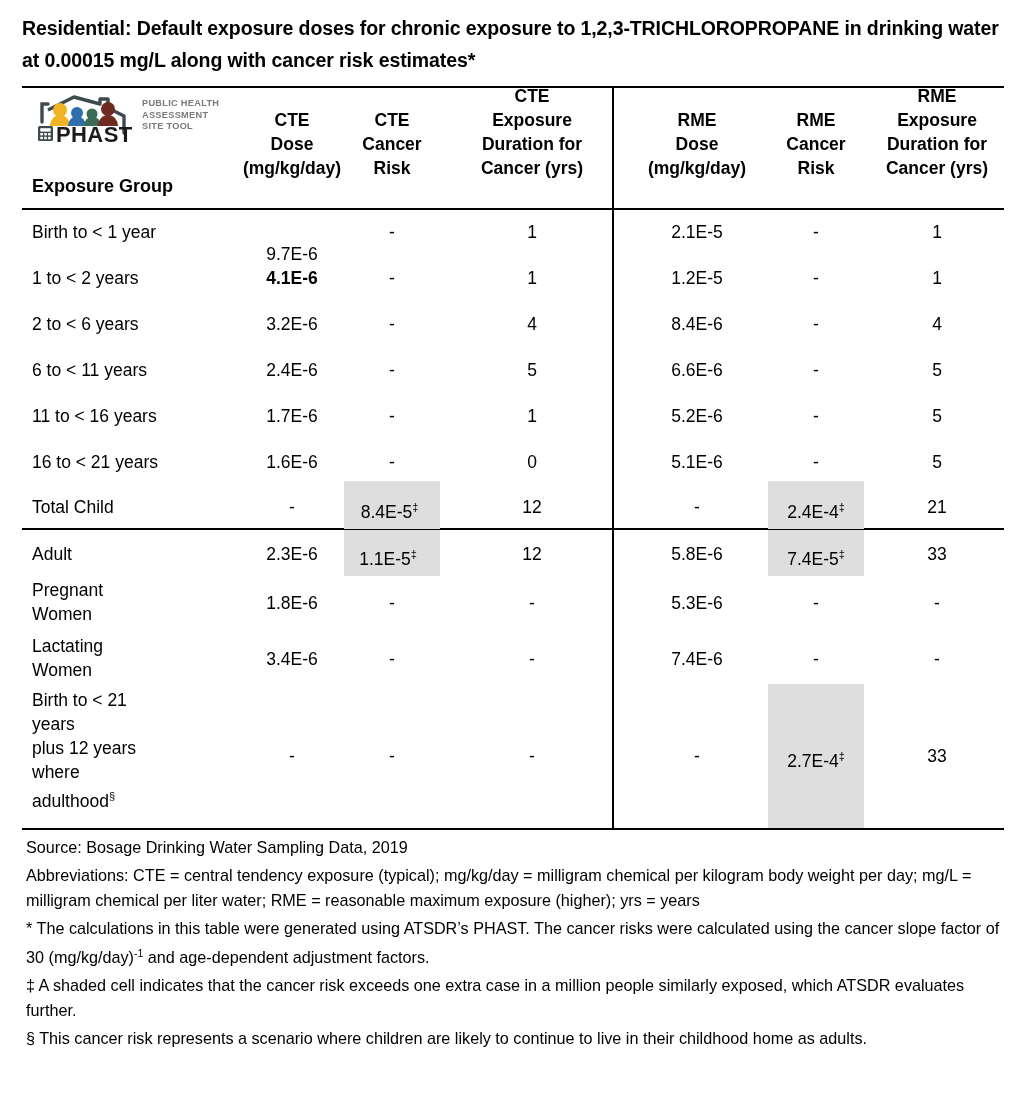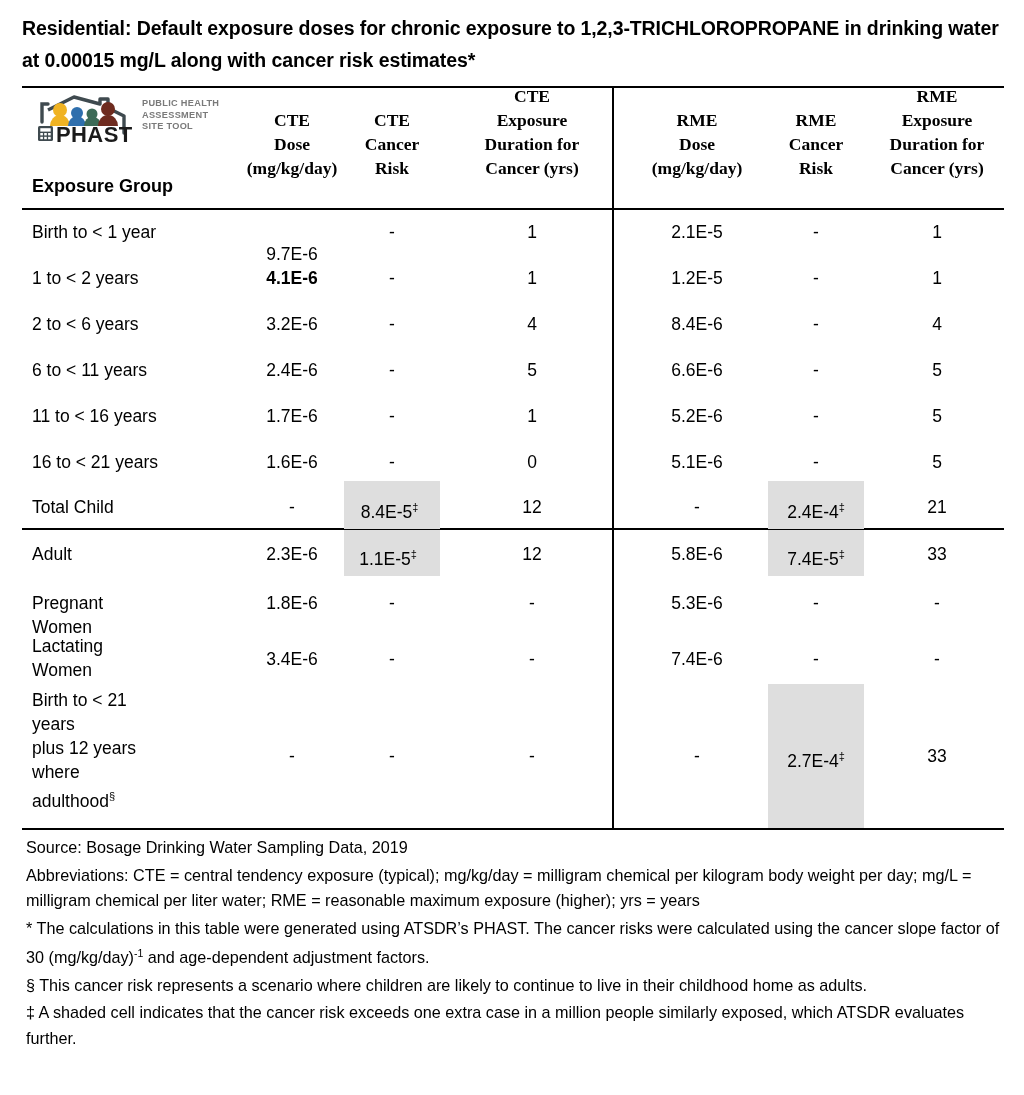--- a/index.html
+++ b/index.html
@@ -49,21 +49,20 @@
   .rule-bottom { position:absolute; left:0;   top:742px;width:982px; height:2px; background:#000; }
   .rule-vert   { position:absolute; left:590px; top:0;  width:2px;   height:744px; background:#000; }
 
   
   .hdr {
     position: absolute;
     font-size: 17.5px;
     font-weight: bold;
     line-height: 24px;
     text-align: center;
-    font-family: Liberation Serif, serif;
   }
   .hdr-exposure-group {
     position: absolute;
     left: 10px;
     top: 90px;
     font-size: 18px;
     font-weight: bold;
     text-align: left;
   }
 
@@ -273,21 +272,21 @@
     <div class="cell c" style="left:848px; top:409px; width:134px;">21</div>
 
     <div class="cell l" style="left:10px;  top:456px; width:196px;">Adult</div>
     <div class="cell c" style="left:212px; top:456px; width:116px;">2.3E-6</div>
     <div class="cell c" style="left:322px; top:456px; width:88px;"><span>1.1E-5</span><span class="sup">‡</span></div>
     <div class="cell c" style="left:430px; top:456px; width:160px;">12</div>
     <div class="cell c" style="left:610px; top:456px; width:130px;">5.8E-6</div>
     <div class="cell c" style="left:746px; top:456px; width:96px;"><span>7.4E-5</span><span class="sup">‡</span></div>
     <div class="cell c" style="left:848px; top:456px; width:134px;">33</div>
 
-    <div class="cell l" style="left:10px;  top:492px; width:196px;margin-top:13px;">
+    <div class="cell l" style="left:10px;  top:492px; width:196px;">
       <div>Pregnant</div>
       <div>Women</div>
     </div>
     <div class="cell c" style="left:212px; top:505px; width:116px;">1.8E-6</div>
     <div class="cell c" style="left:322px; top:505px; width:96px;">-</div>
     <div class="cell c" style="left:430px; top:505px; width:160px;">-</div>
     <div class="cell c" style="left:610px; top:505px; width:130px;">5.3E-6</div>
     <div class="cell c" style="left:746px; top:505px; width:96px;">-</div>
     <div class="cell c" style="left:848px; top:505px; width:134px;">-</div>
 
@@ -315,17 +314,17 @@
     <div class="cell c" style="left:610px; top:658px; width:130px;">-</div>
     <div class="cell c" style="left:746px; top:658px; width:96px;"><span>2.7E-4</span><span class="sup">‡</span></div>
     <div class="cell c" style="left:848px; top:658px; width:134px;">33</div>
 
   </div>
 
   <div class="notes">
     <p>Source: Bosage Drinking Water Sampling Data, 2019</p>
     <p>Abbreviations: CTE = central tendency exposure (typical); mg/kg/day = milligram chemical per kilogram body weight per day; mg/L = milligram chemical per liter water; RME = reasonable maximum exposure (higher); yrs = years</p>
     <p><span>* The calculations in this table were generated using ATSDR’s PHAST. The cancer risks were calculated using the cancer slope factor of 30 (mg/kg/day)</span><sup>-1</sup><span> and age-dependent adjustment factors.</span></p>
+    <p>‡ A shaded cell indicates that the cancer risk exceeds one extra case in a million people similarly exposed, which ATSDR evaluates further.</p>
     <p>§ This cancer risk represents a scenario where children are likely to continue to live in their childhood home as adults.</p>
-    <p>‡ A shaded cell indicates that the cancer risk exceeds one extra case in a million people similarly exposed, which ATSDR evaluates further.</p>
   </div>
 
 </div>
 
 </body></html>

